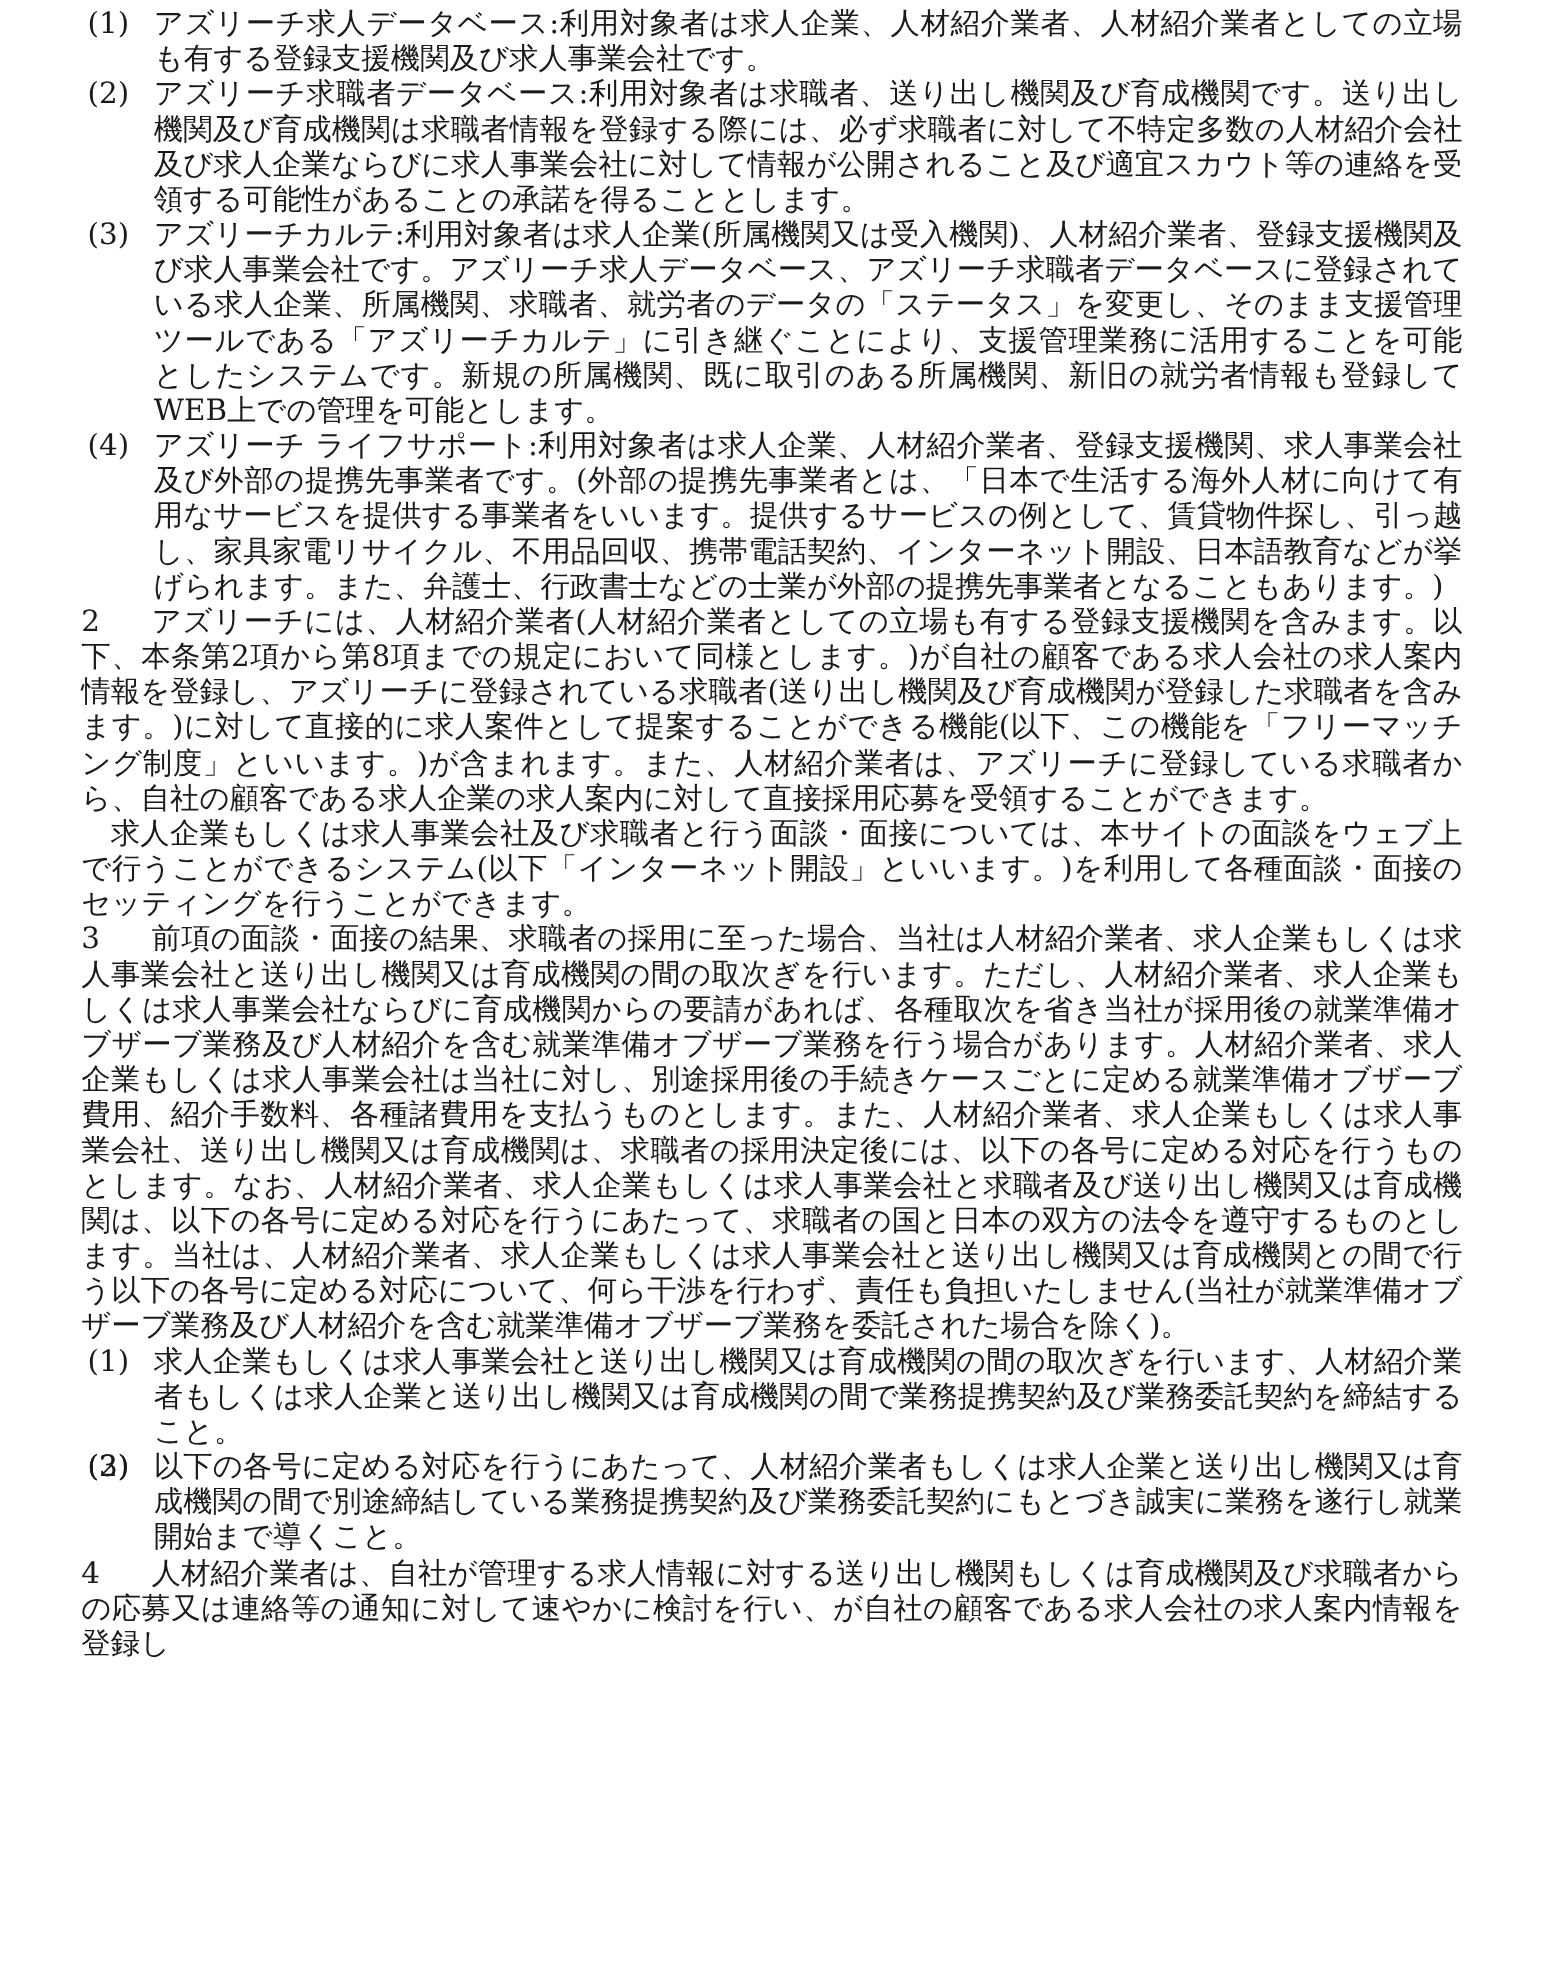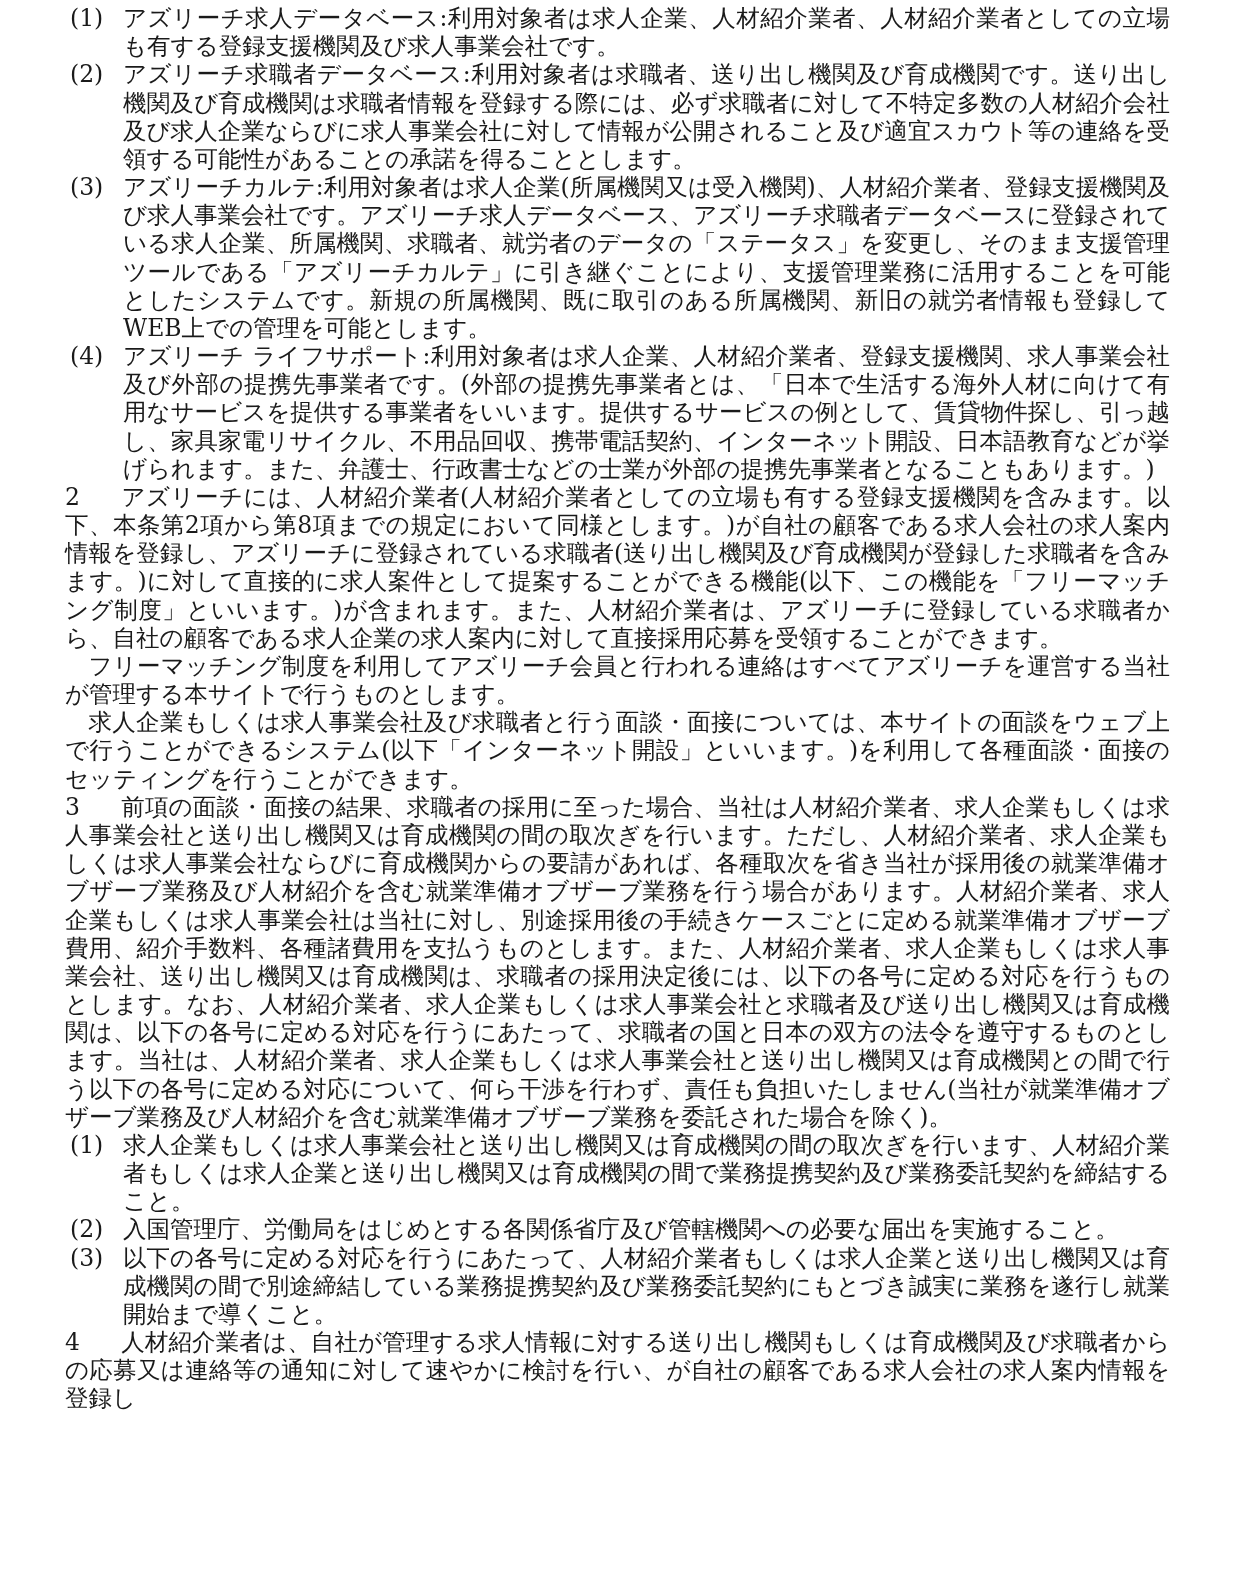--- a/index.html
+++ b/index.html
@@ -55,21 +55,20 @@
 </head>
 <body>
 
 <div class="page">
   <div class="content">
       <div class="para list"><span class="marker">(1)</span><span class="ptext">アズリーチ求人データベース:利用対象者は求人企業、人材紹介業者、人材紹介業者としての立場も有する登録支援機関及び求人事業会社です。</span></div>
       <div class="para list"><span class="marker">(2)</span><span class="ptext">アズリーチ求職者データベース:利用対象者は求職者、送り出し機関及び育成機関です。送り出し機関及び育成機関は求職者情報を登録する際には、必ず求職者に対して不特定多数の人材紹介会社及び求人企業ならびに求人事業会社に対して情報が公開されること及び適宜スカウト等の連絡を受領する可能性があることの承諾を得ることとします。</span></div>
       <div class="para list"><span class="marker">(3)</span><span class="ptext">アズリーチカルテ:利用対象者は求人企業(所属機関又は受入機関)、人材紹介業者、登録支援機関及び求人事業会社です。アズリーチ求人データベース、アズリーチ求職者データベースに登録されている求人企業、所属機関、求職者、就労者のデータの「ステータス」を変更し、そのまま支援管理ツールである「アズリーチカルテ」に引き継ぐことにより、支援管理業務に活用することを可能としたシステムです。新規の所属機関、既に取引のある所属機関、新旧の就労者情報も登録してWEB上での管理を可能とします。</span></div>
       <div class="para list"><span class="marker">(4)</span><span class="ptext">アズリーチ ライフサポート:利用対象者は求人企業、人材紹介業者、登録支援機関、求人事業会社及び外部の提携先事業者です。(外部の提携先事業者とは、「日本で生活する海外人材に向けて有用なサービスを提供する事業者をいいます。提供するサービスの例として、賃貸物件探し、引っ越し、家具家電リサイクル、不用品回収、携帯電話契約、インターネット開設、日本語教育などが挙げられます。また、弁護士、行政書士などの士業が外部の提携先事業者となることもあります。)</span></div>
       <div class="para numbered"><span class="marker">2</span><span class="ptext">アズリーチには、人材紹介業者(人材紹介業者としての立場も有する登録支援機関を含みます。以下、本条第2項から第8項までの規定において同様とします。)が自社の顧客である求人会社の求人案内情報を登録し、アズリーチに登録されている求職者(送り出し機関及び育成機関が登録した求職者を含みます。)に対して直接的に求人案件として提案することができる機能(以下、この機能を「フリーマッチング制度」といいます。)が含まれます。また、人材紹介業者は、アズリーチに登録している求職者から、自社の顧客である求人企業の求人案内に対して直接採用応募を受領することができます。</span></div>
-      <div class="para indent"><span class="ptext">フリーマッチング制度を利用してアズリーチ会員と行われる連絡はすべてアズリーチを運営する当社が管理する本サイトで行うものとします。</span></div>
       <div class="para indent"><span class="ptext">求人企業もしくは求人事業会社及び求職者と行う面談・面接については、本サイトの面談をウェブ上で行うことができるシステム(以下「インターネット開設」といいます。)を利用して各種面談・面接のセッティングを行うことができます。</span></div>
       <div class="para numbered"><span class="marker">3</span><span class="ptext">前項の面談・面接の結果、求職者の採用に至った場合、当社は人材紹介業者、求人企業もしくは求人事業会社と送り出し機関又は育成機関の間の取次ぎを行います。ただし、人材紹介業者、求人企業もしくは求人事業会社ならびに育成機関からの要請があれば、各種取次を省き当社が採用後の就業準備オブザーブ業務及び人材紹介を含む就業準備オブザーブ業務を行う場合があります。人材紹介業者、求人企業もしくは求人事業会社は当社に対し、別途採用後の手続きケースごとに定める就業準備オブザーブ費用、紹介手数料、各種諸費用を支払うものとします。また、人材紹介業者、求人企業もしくは求人事業会社、送り出し機関又は育成機関は、求職者の採用決定後には、以下の各号に定める対応を行うものとします。なお、人材紹介業者、求人企業もしくは求人事業会社と求職者及び送り出し機関又は育成機関は、以下の各号に定める対応を行うにあたって、求職者の国と日本の双方の法令を遵守するものとします。当社は、人材紹介業者、求人企業もしくは求人事業会社と送り出し機関又は育成機関との間で行う以下の各号に定める対応について、何ら干渉を行わず、責任も負担いたしません(当社が就業準備オブザーブ業務及び人材紹介を含む就業準備オブザーブ業務を委託された場合を除く)。</span></div>
       <div class="para list"><span class="marker">(1)</span><span class="ptext">求人企業もしくは求人事業会社と送り出し機関又は育成機関の間の取次ぎを行います、人材紹介業者もしくは求人企業と送り出し機関又は育成機関の間で業務提携契約及び業務委託契約を締結すること。</span></div>
-      <div class="para list"><span class="marker">(2)</span><span class="ptext">入国管理庁、労働局をはじめとする各関係省庁及び管轄機関への必要な届出を実施すること。</span></div>
+      <div class="para list"><span class="marker">(2)</span></div>
       <div class="para list"><span class="marker">(3)</span><span class="ptext">以下の各号に定める対応を行うにあたって、人材紹介業者もしくは求人企業と送り出し機関又は育成機関の間で別途締結している業務提携契約及び業務委託契約にもとづき誠実に業務を遂行し就業開始まで導くこと。</span></div>
       <div class="para numbered"><span class="marker">4</span><span class="ptext">人材紹介業者は、自社が管理する求人情報に対する送り出し機関もしくは育成機関及び求職者からの応募又は連絡等の通知に対して速やかに検討を行い、が自社の顧客である求人会社の求人案内情報を登録し</span></div>
     </div>
 </div>
 
 </body></html>

